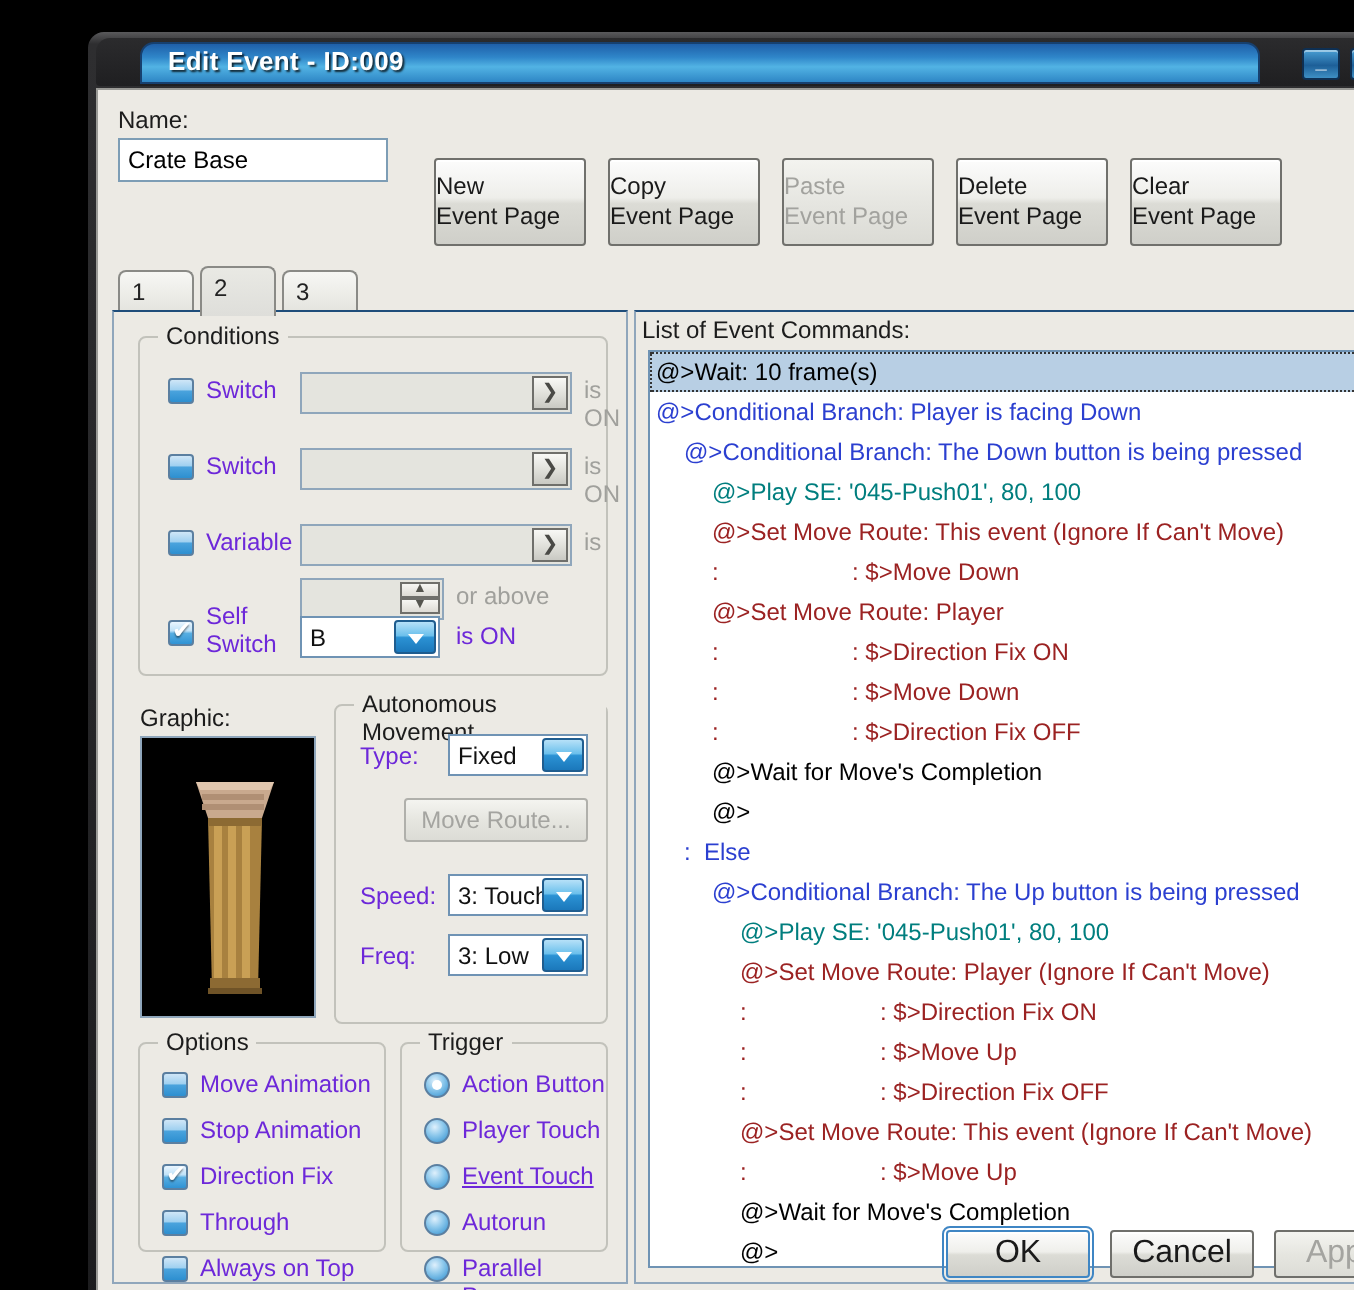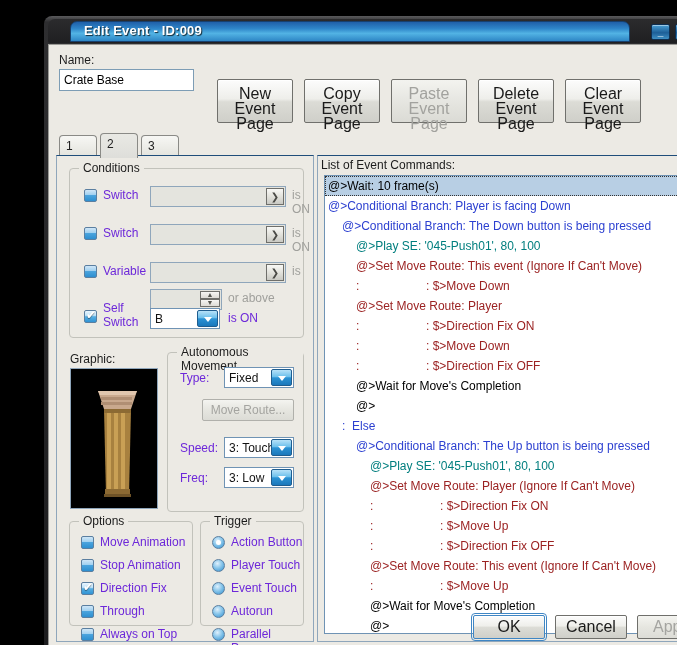--- a/index.html
+++ b/index.html
@@ -78,23 +78,23 @@
     border:1px solid #7d9db5; background:#fff;
     font-family:"Liberation Sans",sans-serif; font-size:12px;
     padding:2px 4px; color:#000; outline:none;
   }
 
   
   .pagebtn {
     position:absolute; top:34px; width:76px; height:44px;
     border:1px solid #70706c; border-radius:2px;
     background: linear-gradient(180deg,#fcfcfc 0%,#eeeeea 45%,#dcdcd6 52%,#cfcfc9 100%);
-    font-family:"Liberation Sans",sans-serif; font-size:16px;
+    font-family:"Liberation Sans",sans-serif; font-size:12px;
     color:#1a1a1a; line-height:15px; padding-top:6px;
-    text-align:center; cursor:pointer;
+    cursor:pointer;
     box-shadow: inset 0 1px 0 #fff;
   }
   .pagebtn.disabled { color:#a2a29e; box-shadow:none;
     background: linear-gradient(180deg,#f3f3ef 0%,#e6e6e1 50%,#dbdbd5 100%); }
 
   
   #tabstrip { position:absolute; left:10px; top:88px; width:120px; height:24px; }
   .tab {
     position:absolute; top:2px; width:38px; height:22px;
     border:1px solid #8a8a86; border-bottom:none;
@@ -406,21 +406,21 @@
         <span class="ctext" style="left:30px; top:105px;">Always on Top</span>
       </div>
 
       <div class="group" style="left:143px; top:365px; width:104px; height:105px;">
         <span class="gtitle">Trigger</span>
         <div class="rb sel" style="left:11px; top:14px;"></div>
         <span class="ctext" style="left:30px; top:13px;">Action Button</span>
         <div class="rb" style="left:11px; top:37px;"></div>
         <span class="ctext" style="left:30px; top:36px;">Player Touch</span>
         <div class="rb" style="left:11px; top:60px;"></div>
-        <span class="ctext" style="left:30px; top:59px;">Event Touch</span>
+        <span class="ctext" style="left:30px; top:59px;text-decoration:underline;">Event Touch</span>
         <div class="rb" style="left:11px; top:83px;"></div>
         <span class="ctext" style="left:30px; top:82px;">Autorun</span>
         <div class="rb" style="left:11px; top:106px;"></div>
         <span class="ctext" style="left:30px; top:105px;">Parallel Process</span>
       </div>
     </div>
 
     <div id="right-frame"></div>
     <div id="cmd-label" class="lbl">List of Event Commands:</div>
 

